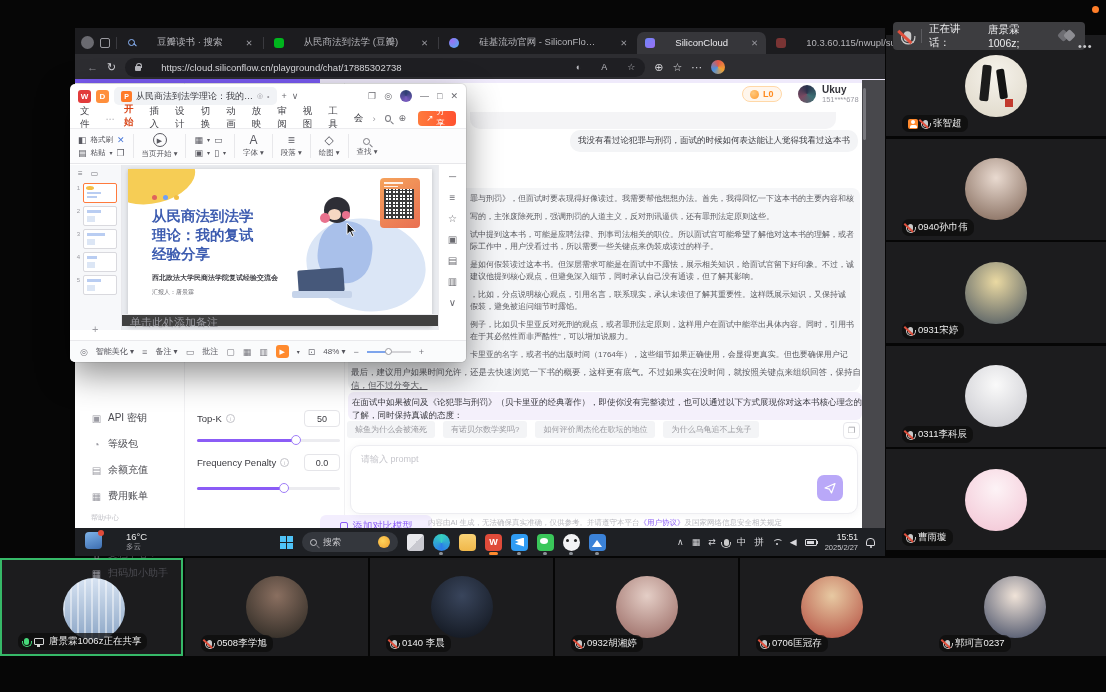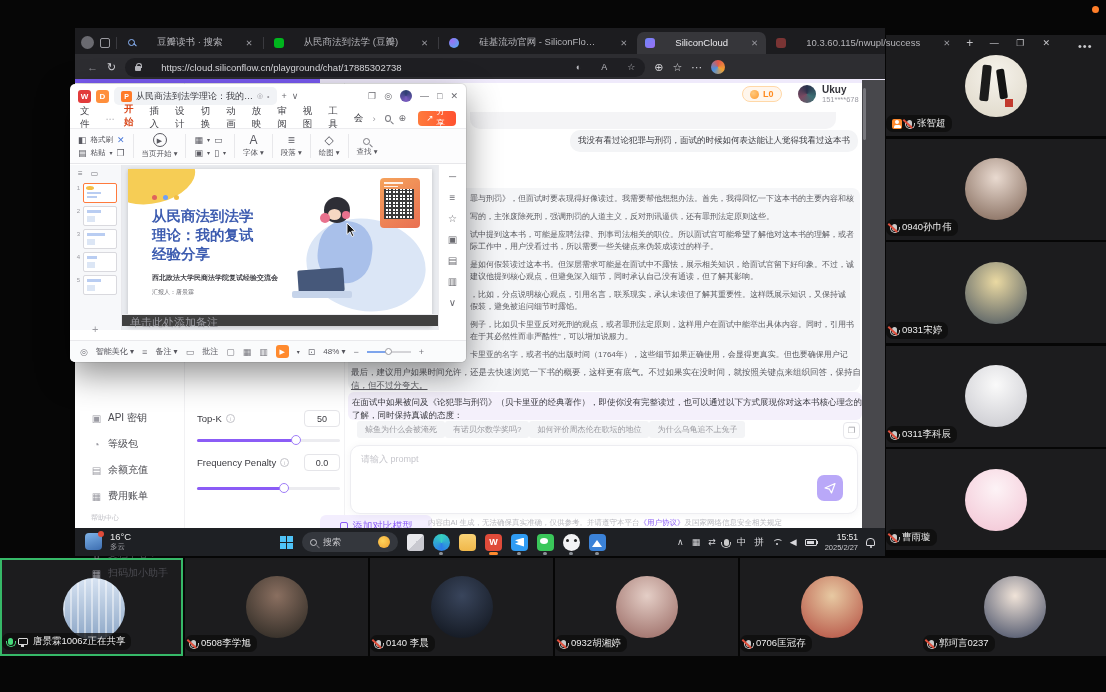--- a/index.html
+++ b/index.html
@@ -24,21 +24,21 @@
 .mic.big{transform:scale(1.5);margin:0 4px}
 .screen-ico{display:inline-block;width:10px;height:7px;border:1.2px solid #d6d6d6;border-radius:1px;position:relative;margin-right:5px;flex:none}
 .screen-ico::after{content:"";position:absolute;left:2px;bottom:-3px;width:3px;height:2px;background:#d6d6d6}
 .host-badge{display:inline-block;width:10px;height:10px;background:#ff8a2e;border-radius:2px;position:relative;margin-right:5px;flex:none}
 .host-badge::before{content:"";position:absolute;left:3px;top:1.5px;width:4px;height:4px;border-radius:50%;background:#fff}
 .host-badge::after{content:"";position:absolute;left:1.5px;bottom:1px;width:7px;height:3px;border-radius:2px 2px 0 0;background:#fff}
 
 .tile{position:absolute;background:#1c1c1e;overflow:hidden}
 .tile.sharing{border:2px solid #36b868}
 .tile .avatar{position:absolute;border-radius:50%;width:62px;height:62px}
-.tile .plabel{position:absolute;left:0;bottom:4px;display:flex;align-items:center;background:rgba(12,12,12,.75);border-radius:7px;padding:2px 6px;font-size:9.5px;color:#ededed;white-space:nowrap}
+.tile .plabel{position:absolute;left:16px;bottom:4px;display:flex;align-items:center;background:rgba(12,12,12,.75);border-radius:7px;padding:2px 6px;font-size:9.5px;color:#ededed;white-space:nowrap}
 
 #browser{left:75px;top:28px;width:810px;height:500px;background:#fff;z-index:2}
 #tabstrip{position:absolute;left:0;top:0;width:810px;height:26px;background:#1c1c1f;display:flex;align-items:center;padding:3px 4px 0 6px;gap:2px}
 .chrome-prof{width:13px;height:13px;border-radius:50%;background:#6a6a70;flex:none}
 .ws-ico{width:10px;height:10px;border:1.3px solid #9a9aa0;border-radius:2px;flex:none;margin:0 4px}
 .tab{height:22px;display:flex;align-items:center;gap:20px;padding:0 8px;border-radius:7px 7px 0 0;font-size:9.5px;color:#b5b5ba;white-space:nowrap;overflow:hidden;flex:none}
 .tab .ttl{overflow:hidden;text-overflow:ellipsis;max-width:118px}
 .tab.active{background:#36363a;color:#ececf0}
 .tab .x{color:#98989e;font-size:8.5px;margin-left:3px}
 .tabdiv{width:1px;height:12px;background:#3a3a3f;flex:none}
@@ -78,21 +78,21 @@
 .slider b{position:absolute;top:-4px;width:10px;height:10px;background:#fff;border:1.6px solid #9f7df8;border-radius:50%}
 #cmpbtn{position:absolute;left:135px;top:432px;width:112px;height:21px;background:#f3eefe;border-radius:6px;color:#8b5cf6;font-size:10px;display:flex;align-items:center;justify-content:center;gap:5px}
 #cmpbtn .bx{display:inline-block;width:8px;height:8px;border:1.2px solid #8b5cf6;border-radius:2px}
 
 .bubble-cut{left:395px;top:84px;width:366px;height:17px;background:#f4f4f6;border-radius:0 0 10px 10px}
 #userbubble{left:495px;top:102px;width:288px;height:22px;background:#f3f4f6;border-radius:10px;display:flex;align-items:center;justify-content:center;font-size:8.5px;color:#3a3a40;padding:0 8px;white-space:nowrap}
 #thinkpanel{left:273px;top:160px;width:512px;height:203px;background:#f5f6f8;border-radius:8px}
 .tl{position:absolute;font-size:8px;color:#5c5c62;white-space:nowrap}
 #ansblock{left:273px;top:364px;width:514px;height:28px;background:#f4f0fb;border-radius:6px}
 .al{position:absolute;font-size:8.5px;color:#3a3a40;white-space:nowrap}
-#chips{left:282px;top:393px;display:flex;gap:0}
+#chips{left:272px;top:393px;display:flex;gap:8px}
 .chip{background:#f3f4f6;border-radius:3px;padding:3px 8px;font-size:8px;color:#9a9aa0;white-space:nowrap}
 #copybtn{left:768px;top:394px;width:17px;height:17px;background:#fff;border:1px solid #e8e8ec;border-radius:4px;color:#9a9aa0;font-size:8px;text-align:center;line-height:15px}
 #inputbox{left:275px;top:417px;width:508px;height:69px;background:#fff;border:1px solid #ededf1;border-radius:10px;box-shadow:0 1px 8px rgba(40,40,60,.05)}
 #inputbox textarea{position:absolute;left:10px;top:7px;width:430px;height:52px;border:none;outline:none;resize:none;font-size:9px;color:#3a3a40;font-family:inherit;background:transparent}
 #inputbox textarea::placeholder{color:#c6c6cc}
 #sendbtn{position:absolute;right:14px;bottom:12px;width:26px;height:26px;background:#b9a8f8;border-radius:7px;display:flex;align-items:center;justify-content:center}
 #disclaimer{left:273px;top:490px;width:514px;text-align:center;font-size:7.5px;color:#b8b8be}
 #disclaimer b{color:#8b5cf6;font-weight:normal}
 #rstrip{left:787px;top:52px;width:23px;height:448px;background:#48484c}
 #rstrip i{position:absolute;left:1px;top:8px;width:3px;height:52px;background:#77777c;border-radius:2px}
@@ -157,21 +157,21 @@
 #wnotes{position:absolute;left:52px;top:230px;width:316px;height:12px;background:#404040;border-top:1px solid #eeeef1;font-size:11px;color:#9a9aa0;padding-left:8px}
 #wrail{position:absolute;right:0;top:81px;width:28px;height:165px;background:#fff;border-left:1px solid #ececef;display:flex;flex-direction:column;align-items:center;gap:10px;padding-top:6px;color:#6a6a70;font-size:10px}
 #wstatus{position:absolute;left:0;bottom:0;width:100%;height:22px;background:#fafbfc;border-top:1px solid #e9e9ec;border-radius:0 0 5px 5px;display:flex;align-items:center;gap:8px;padding:0 10px;font-size:8px;color:#55555c}
 #wstatus .sic{color:#77777e;font-size:9px}
 .playbtn{width:13px;height:13px;background:#ff8a2e;border-radius:3px;color:#fff;font-size:7px;text-align:center;line-height:13px}
 .ztrack{width:44px;height:2px;background:#d4d4d8;position:relative}
 .ztrack i{position:absolute;left:0;top:0;width:20px;height:2px;background:#7da4ec}
 .ztrack b{position:absolute;left:18px;top:-2.5px;width:7px;height:7px;border-radius:50%;background:#fff;border:1px solid #9a9aa0}
 
 #taskbar{left:75px;top:528px;width:810px;height:28px;background:#1e2024;display:flex;align-items:center;padding:0 10px;z-index:3}
-#weather{display:flex;gap:8px;align-items:center}
+#weather{display:flex;gap:24px;align-items:flex-start}
 #weather .wic{width:17px;height:17px;border-radius:4px;background:linear-gradient(160deg,#7fb3e8,#3c6db0);position:relative}
 #weather .wic::after{content:"";position:absolute;right:-2px;top:-2px;width:6px;height:6px;border-radius:50%;background:#e04b3a}
 #weather .t1{font-size:9.5px;color:#ececec;line-height:1.15}
 #weather .t2{font-size:7.5px;color:#9a9aa0;line-height:1.15}
 #centergrp{position:absolute;left:205px;display:flex;align-items:center;gap:9px}
 .winlogo{width:13px;height:13px;display:grid;grid-template-columns:6px 6px;gap:1px}
 .winlogo i{background:#4fc3f7;width:6px;height:6px}
 #tsearch{width:96px;height:20px;background:#34373d;border-radius:10px;display:flex;align-items:center;gap:6px;padding:0 8px;color:#c8c8cc}
 #tsearch input{background:transparent;border:none;outline:none;width:40px;font-size:9px;color:#c8c8cc;font-family:inherit}
 #tsearch input::placeholder{color:#c8c8cc}
@@ -209,20 +209,30 @@
 .cal2{position:absolute;left:33px;top:14px;width:8px;height:30px;background:#141414;transform:rotate(-8deg);border-radius:2px}
 .cal3{position:absolute;left:40px;top:44px;width:8px;height:8px;background:#c23a2e}
 </style>
 </head>
 <body>
 
 <div id="stage">
 
   <div class="ab" id="rec-dot"></div>
 
+  <div class="ab" id="banner">
+    <span class="mic muted big"></span>
+    <span class="vdiv"></span>
+    <span class="btxt">正在讲话：</span>
+    <span class="btxt">唐景霖1006z;</span>
+    <span class="logo">
+        <i></i>
+        <i></i>
+      </span>
+  </div>
   <div class="ab" id="more-btn">•••</div>
 
   <div class="ab" id="browser">
     <div id="tabstrip">
       <span class="chrome-prof"></span>
       <span class="ws-ico"></span>
       <span class="tabdiv"></span>
       <span id="tabs-host" style="display:flex;align-items:center;gap:2px">
           <span class="tab">
             <span class="fav f0"></span>

